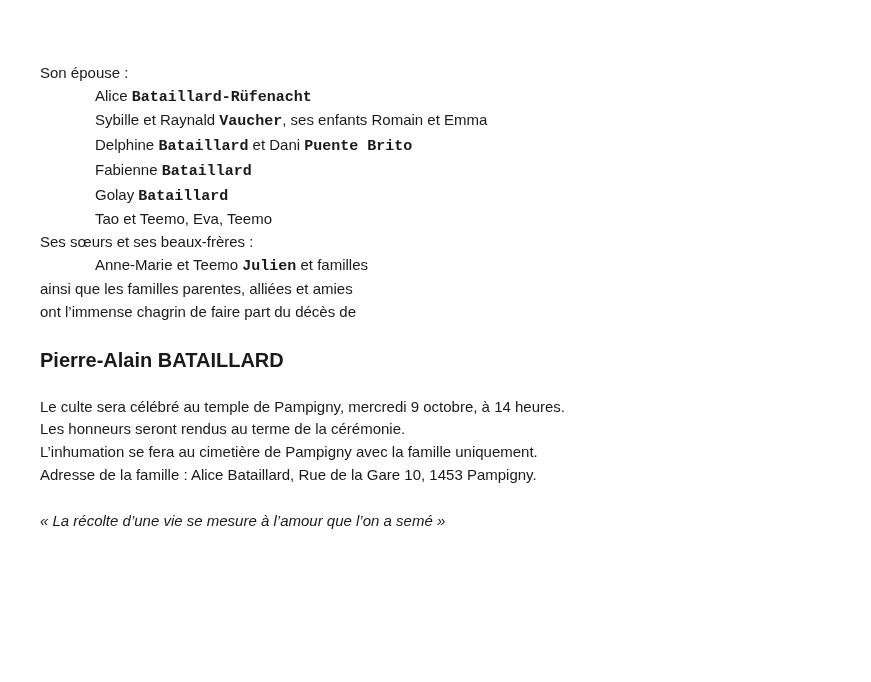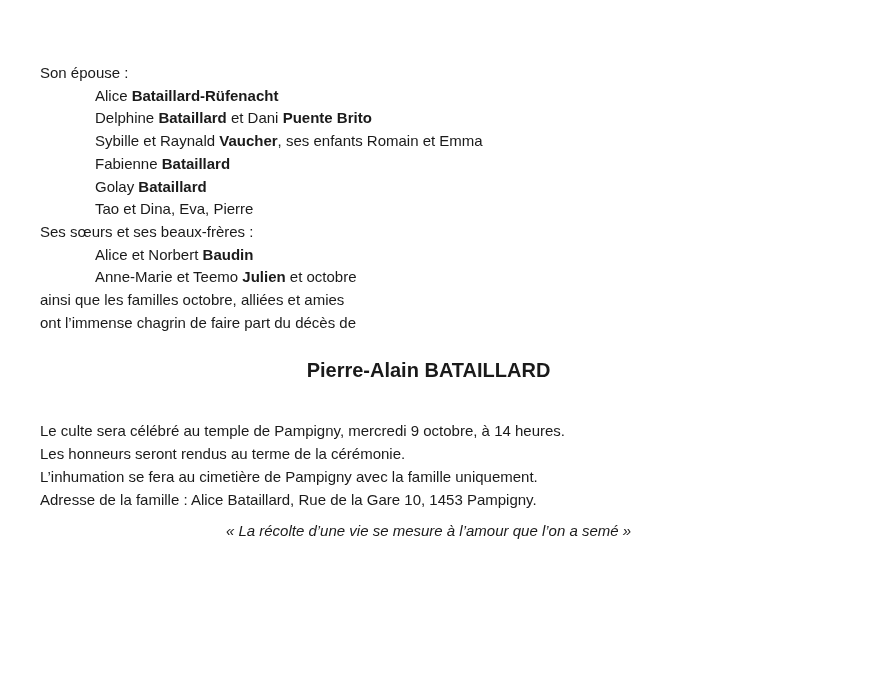--- a/index.html
+++ b/index.html
@@ -19,57 +19,57 @@
   .line {
     font-size: 15px;
     line-height: 22.7px;
     white-space: pre;
   }
   .line.indent {
     padding-left: 55px;
   }
   .b {
     font-weight: bold;
+    font-family: Liberation Mono, monospace;
   }
   sup {
     font-size: 0.62em;
     vertical-align: super;
     line-height: 0;
   }
   .deceased-name {
-    text-align: center;
+    text-align: left;
     font-weight: bold;
     font-size: 20px;
     line-height: 28px;
-    margin: 22px 0 36px 0;
+    margin: 22px 0 22px 0;
   }
   .quote {
-    text-align: center;
+    text-align: left;
     font-style: italic;
     font-size: 15px;
     line-height: 22.7px;
-    margin-top: 9px;
+    margin-top: 23px;
   }
 </style>
 </head>
 <body>
 
 <div class="document">
   <div class="family-list">
       <div class="line"><span>Son épouse :</span></div>
       <div class="line indent"><span>Alice </span><span class="b">Bataillard-Rüfenacht</span></div>
+      <div class="line indent"><span>Sybille et Raynald </span><span class="b">Vaucher</span><span>, ses enfants Romain et Emma</span></div>
       <div class="line indent"><span>Delphine </span><span class="b">Bataillard</span><span> et Dani </span><span class="b">Puente Brito</span></div>
-      <div class="line indent"><span>Sybille et Raynald </span><span class="b">Vaucher</span><span>, ses enfants Romain et Emma</span></div>
       <div class="line indent"><span>Fabienne </span><span class="b">Bataillard</span></div>
       <div class="line indent"><span>Golay </span><span class="b">Bataillard</span></div>
-      <div class="line indent"><span>Tao et Dina, Eva, Pierre</span></div>
+      <div class="line indent"><span>Tao et Teemo, Eva, Teemo</span></div>
       <div class="line"><span>Ses sœurs et ses beaux-frères :</span></div>
-      <div class="line indent"><span>Alice et Norbert </span><span class="b">Baudin</span></div>
-      <div class="line indent"><span>Anne-Marie et Teemo </span><span class="b">Julien</span><span> et octobre</span></div>
-      <div class="line"><span>ainsi que les familles octobre, alliées et amies</span></div>
+      <div class="line indent"><span>Anne-Marie et Teemo </span><span class="b">Julien</span><span> et familles</span></div>
+      <div class="line"><span>ainsi que les familles parentes, alliées et amies</span></div>
       <div class="line"><span>ont l’immense chagrin de faire part du décès de</span></div>
     </div>
   <div class="deceased-name">Pierre-Alain BATAILLARD</div>
   <div class="announcement">
       <div class="line"><span>Le culte sera célébré au temple de Pampigny, mercredi 9 octobre, à 14 heures.</span></div>
       <div class="line"><span>Les honneurs seront rendus au terme de la cérémonie.</span></div>
       <div class="line"><span>L’inhumation se fera au cimetière de Pampigny avec la famille uniquement.</span></div>
       <div class="line"><span>Adresse de la famille : Alice Bataillard, Rue de la Gare 10, 1453 Pampigny.</span></div>
     </div>
   <div class="quote">« La récolte d’une vie se mesure à l’amour que l’on a semé »</div>

